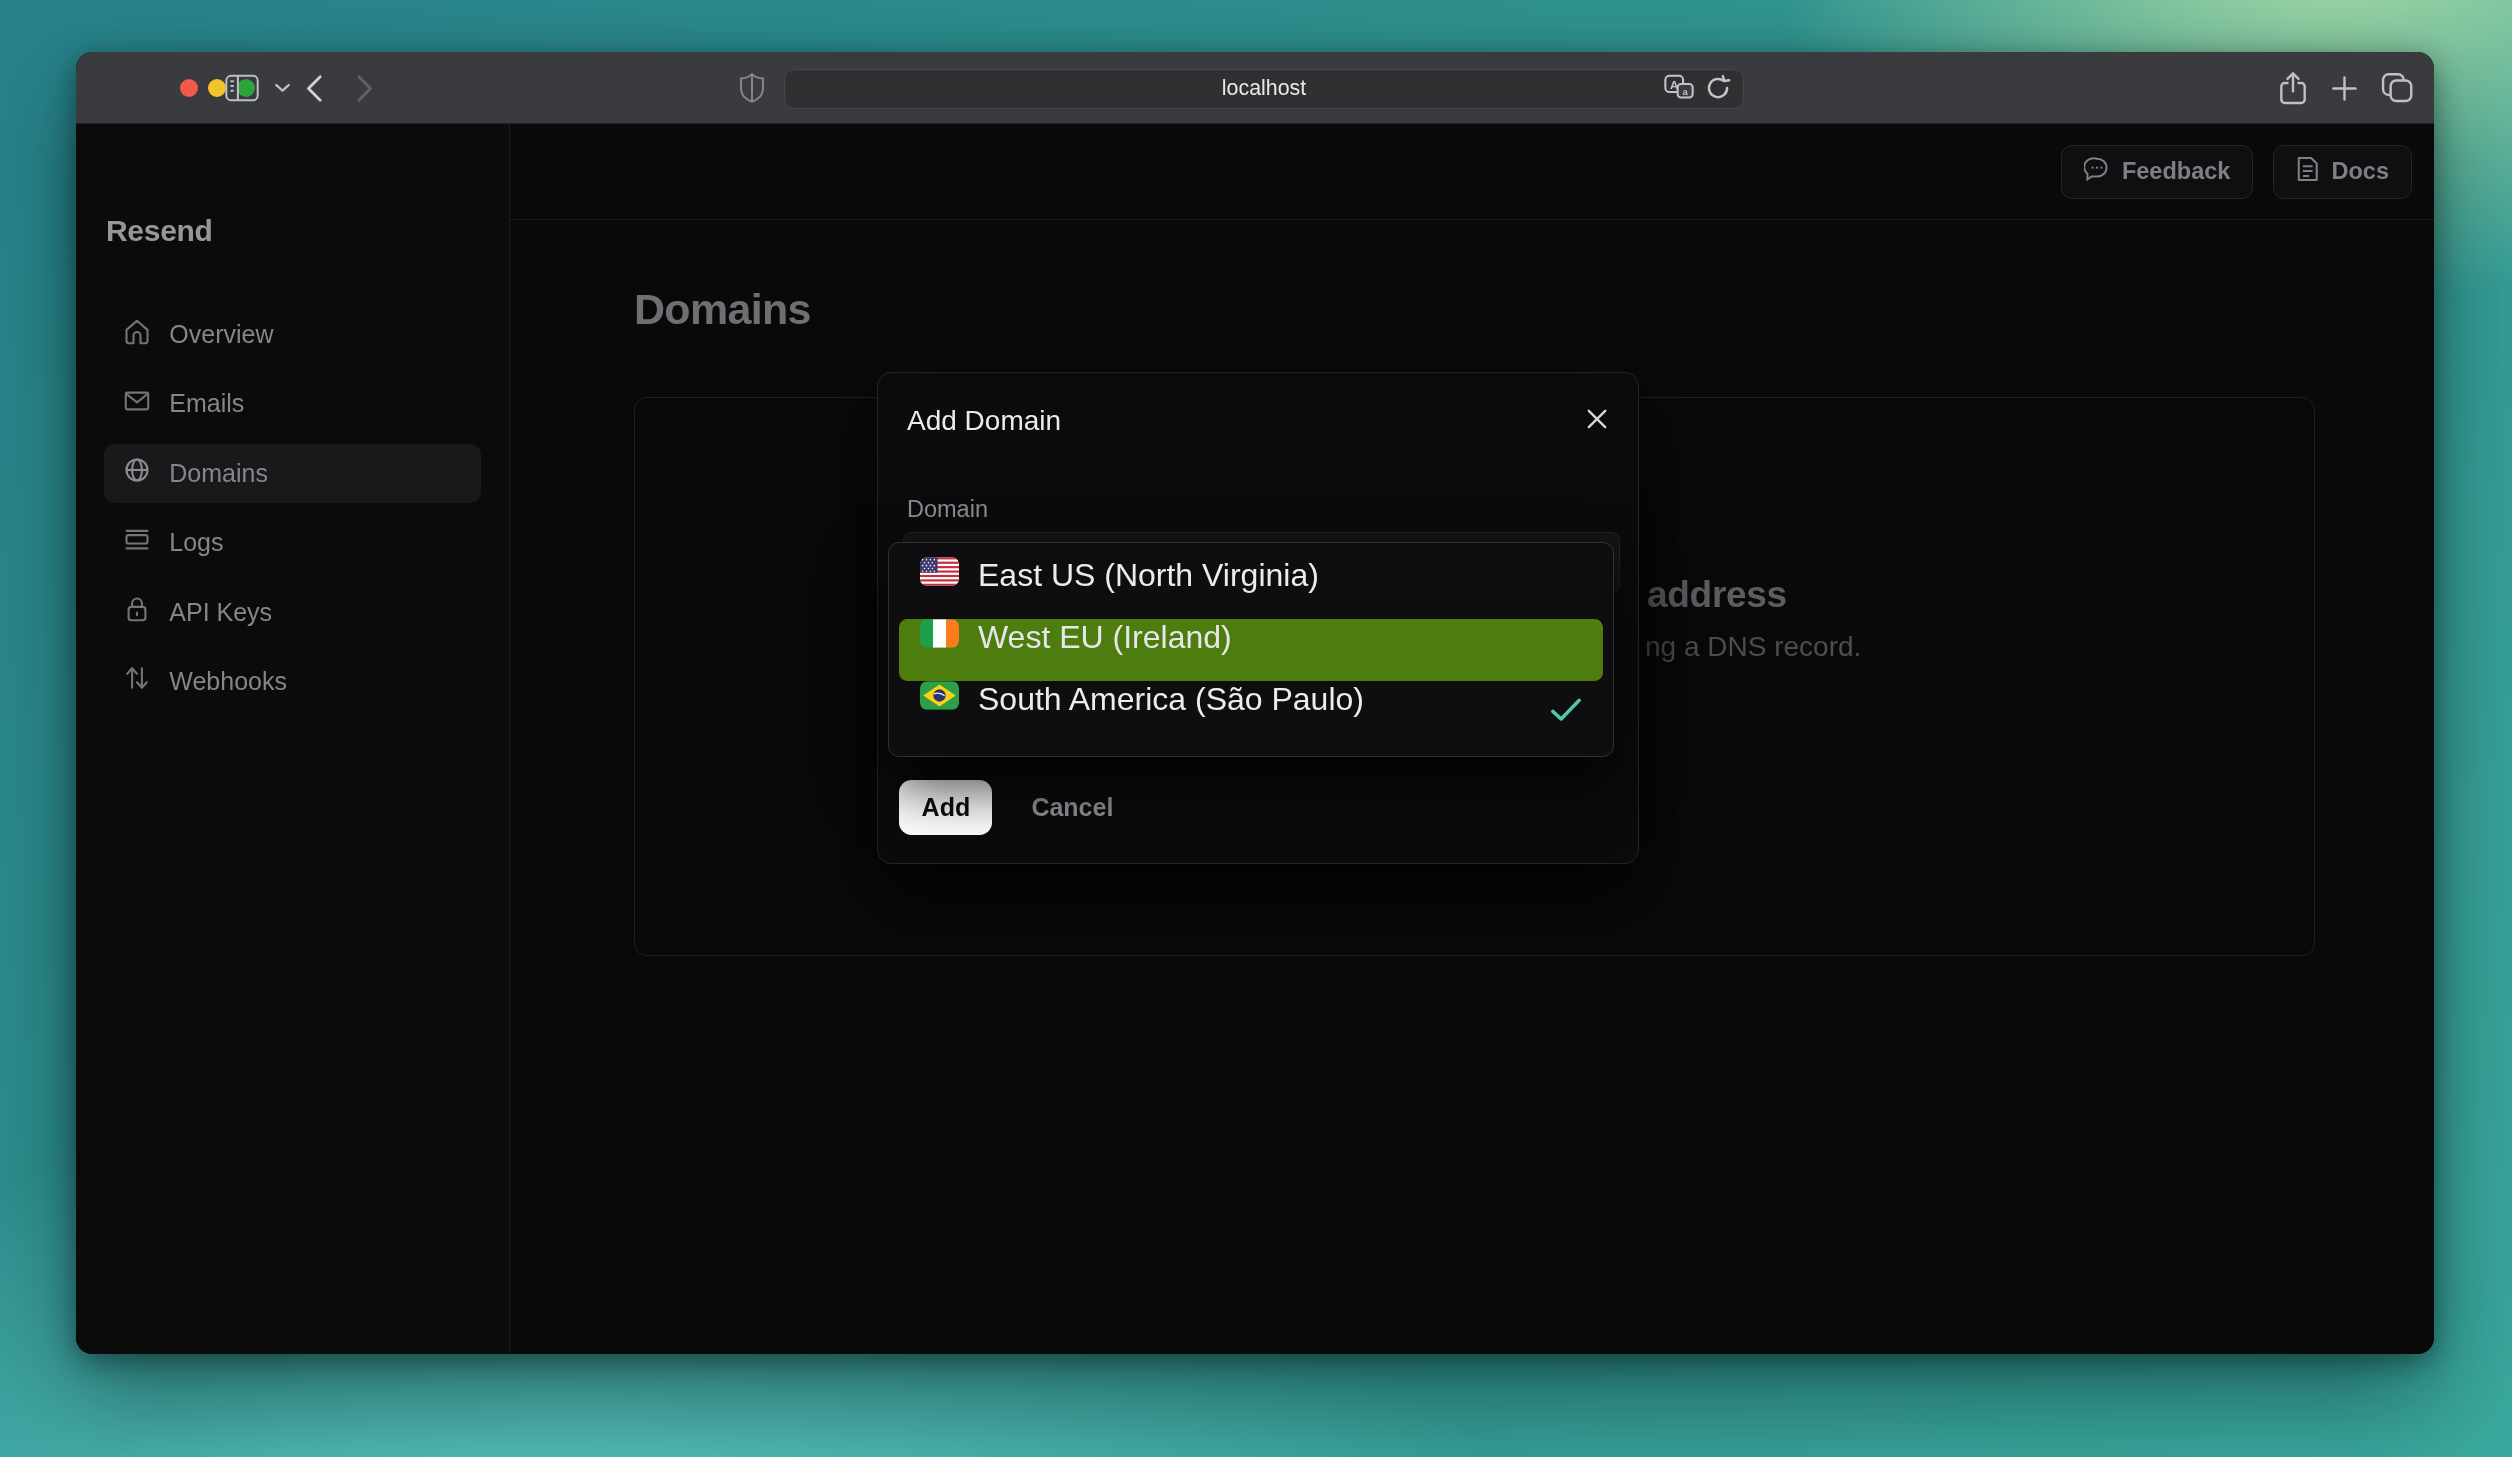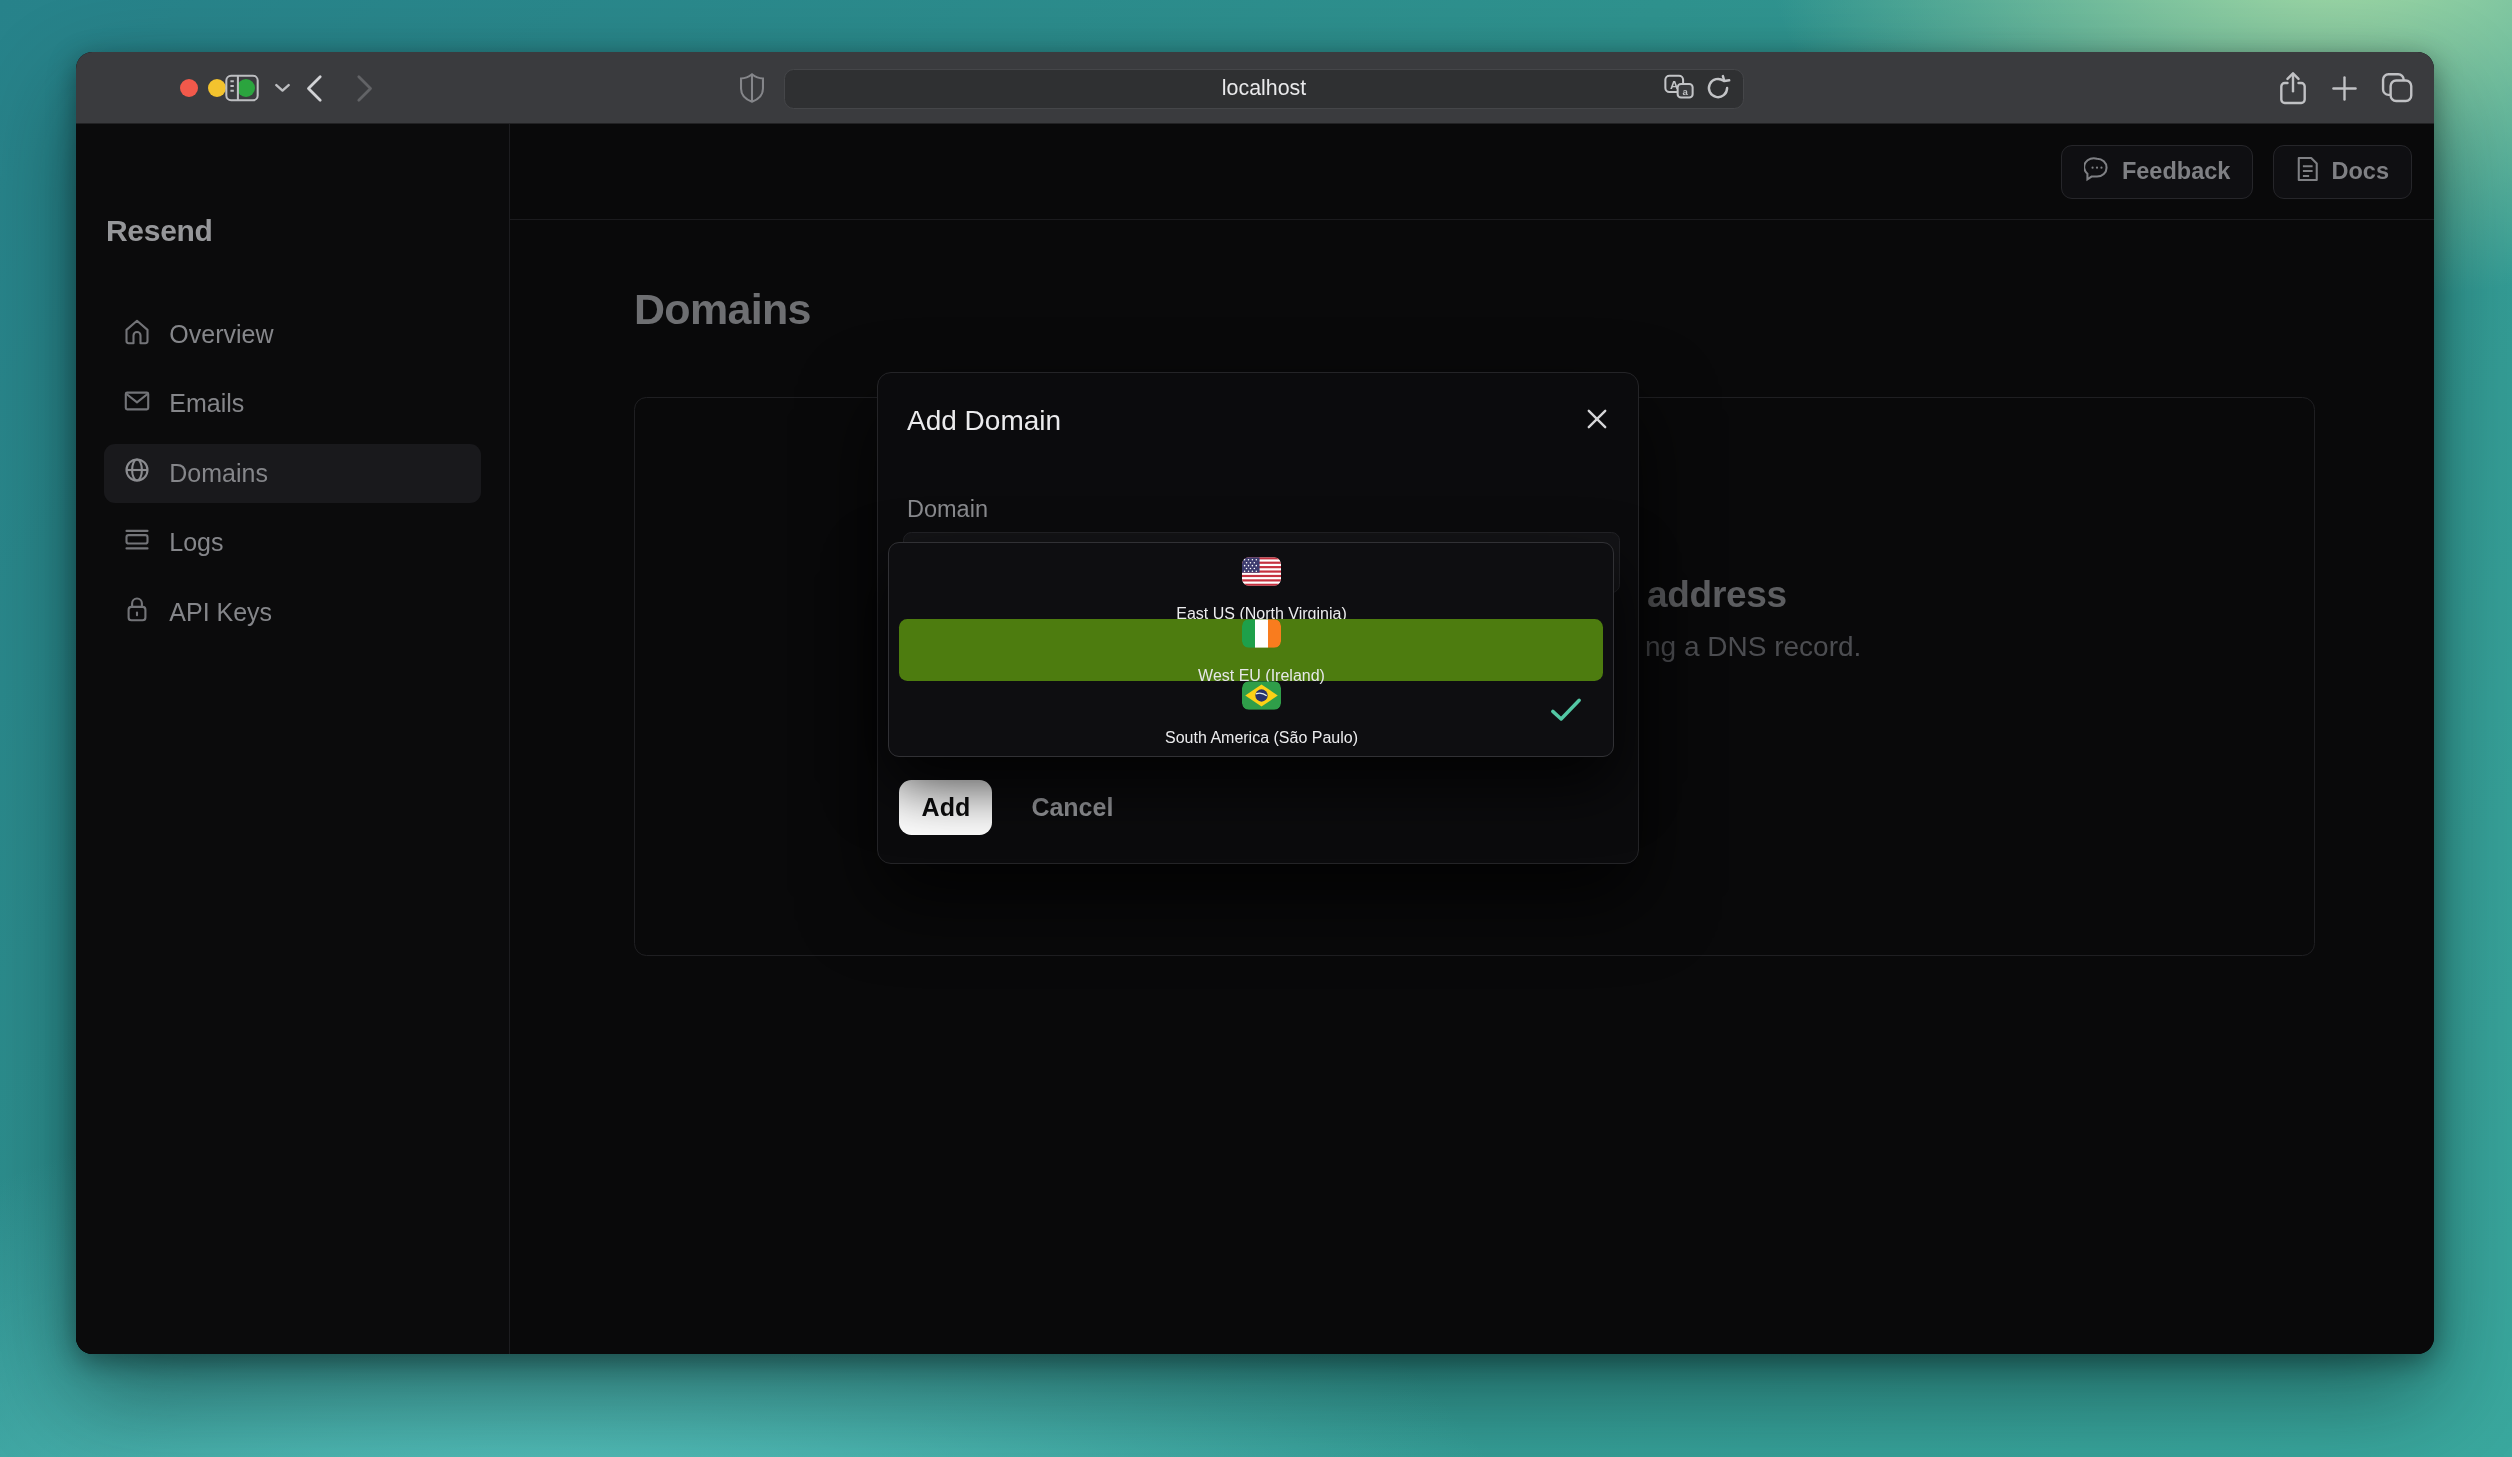--- a/index.html
+++ b/index.html
@@ -74,21 +74,21 @@
     font-family:inherit; font-size:25px; font-weight:bold; color:#0c0c0d;
     display:flex; align-items:center; justify-content:center; }
   .btn-cancel { background:none; border:none; font-family:inherit; font-size:25px;
     font-weight:600; color:#95969a; }
 
   
   .dropdown { position:absolute; left:812px; top:418px; width:726px; height:215px;
     background:#0e0e11; border:1.4px solid #313135; border-radius:11px;
     box-shadow:0 28px 62px rgba(0,0,0,.8); padding:14px 9.7px; }
   .opt { position:relative; height:62px; border-radius:8.3px; display:flex;
-    align-items:center; padding-left:21px; gap:19.3px; color:#ececee; font-size:16px;flex-direction:column; }
+    padding-left:21px; gap:19.3px; color:#ececee; font-size:32px; }
   .opt.hover { background:#4d7c0f; color:#e6e7e9; }
   .flag { width:39px; height:29px; border-radius:7px; flex:0 0 auto; }
   .opt-check { position:absolute; right:21px; top:50%; transform:translateY(-50%); }
 </style>
 </head>
 <body>
 
 <div class="window">
 
   <div class="toolbar">
@@ -221,20 +221,31 @@
           <span>
             <svg width="28" height="28" viewBox="0 0 40 40" fill="none" stroke="#737478" stroke-width="3" stroke-linejoin="round">
               <rect x="8" y="17" width="24" height="19" rx="4"></rect>
               <path d="M13 17 V12 a7 7 0 0 1 14 0 V17"></path>
               <line x1="20" y1="25" x2="20" y2="29" stroke-linecap="round"></line>
             </svg>
           </span>
           <span>API Keys</span>
         </div>
 
+        <div class="navitem">
+          <span>
+            <svg width="28" height="28" viewBox="0 0 40 40" fill="none" stroke="#737478" stroke-width="3" stroke-linecap="round" stroke-linejoin="round">
+              <line x1="13" y1="34" x2="13" y2="7"></line>
+                <polyline points="6,14 13,6 20,14"></polyline>
+              <line x1="27" y1="6" x2="27" y2="33"></line>
+                <polyline points="20,26 27,34 34,26"></polyline>
+            </svg>
+          </span>
+          <span>Webhooks</span>
+        </div>
 
 
       </div>
     </div>
 
     <div class="mainhead">
       <div class="chipbtn">
         <span>
           <svg width="26" height="26" viewBox="0 0 38 38" fill="none" stroke="#7f8084" stroke-width="3">
             <path d="M19 4 a14 13 0 0 1 0 26 h-8 l-6 4 v-8 a14 13 0 0 1 14 -22 Z"></path>

